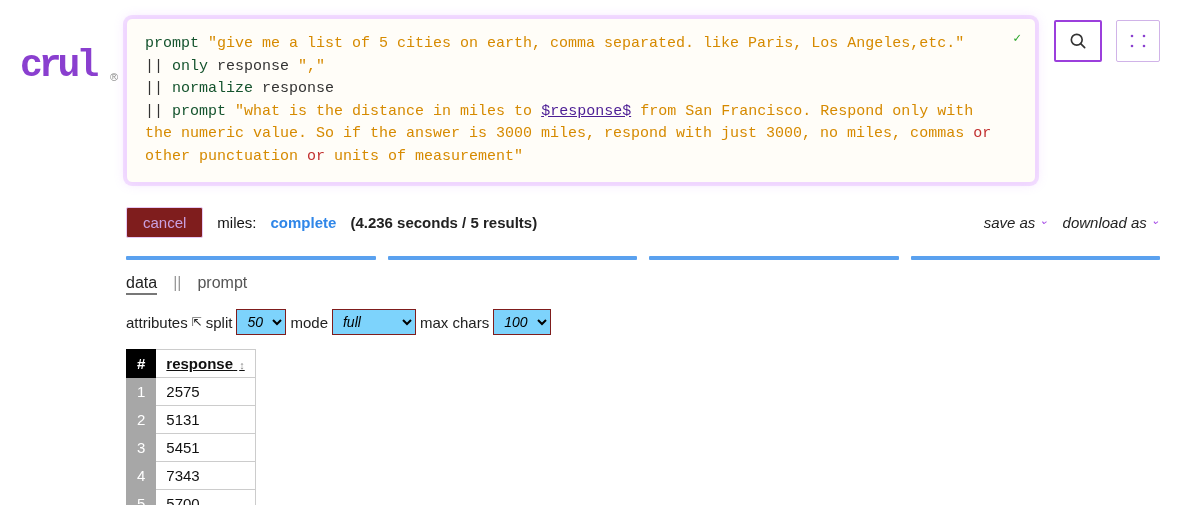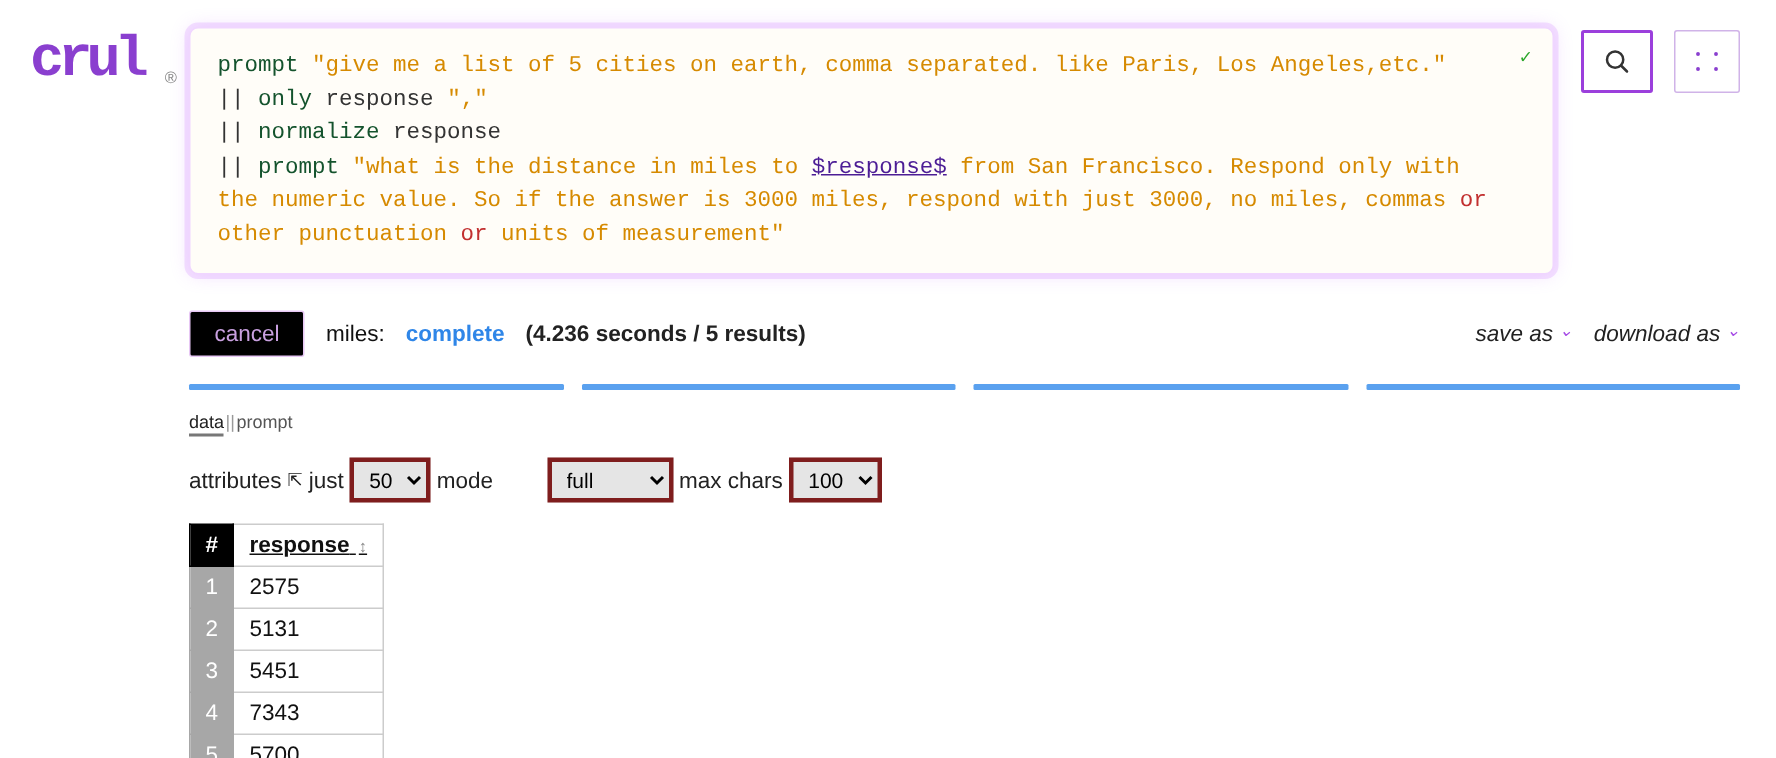--- a/index.html
+++ b/index.html
@@ -14,20 +14,21 @@
     .top-row {
       display: flex;
       align-items: flex-start;
       gap: 18px;
     }
     .logo {
       width: 88px;
       flex-shrink: 0;
       padding-top: 4px;
       position: relative;
+      margin-top: 25px;
     }
     .logo-text {
       font-family: "Courier New", monospace;
       font-weight: 900;
       font-size: 38px;
       letter-spacing: -4px;
       color: #8a3fcf;
       line-height: 1;
     }
     .logo-reg {
@@ -98,21 +99,21 @@
       margin-top: 24px;
     }
     .status-bar {
       display: flex;
       align-items: center;
       gap: 14px;
     }
     .cancel-btn {
       border: 1px solid #e8c8f5;
       color: #c9a0e0;
-      background: #000000;
+      background: #7f1d1d;
       padding: 6px 16px;
       font-size: 15px;
       border-radius: 2px;
       cursor: pointer;
     }
     .status-complete { color: #2f86e8; font-weight: 600; }
     .status-timing { font-weight: 700; color: #222; }
     .spacer { flex: 1; }
     .link-drop {
       color: #222;
@@ -131,22 +132,22 @@
     }
     .progress-blocks div {
       flex: 1;
       height: 4px;
       background: #5aa1ef;
       border-radius: 1px;
     }
     .tabs {
       margin-top: 14px;
       display: flex;
-      gap: 1px;
-      font-size: 12px;
+      gap: 16px;
+      font-size: 16px;
       align-items: baseline;
     }
     .tab-active {
       border-bottom: 2px solid #777;
       padding-bottom: 1px;
       color: #222;
       cursor: pointer;
     }
     .tab-sep { color: #999; }
     .tab-inactive { color: #555; cursor: pointer; }
@@ -161,24 +162,25 @@
     .attr-collapse {
       display: inline-flex;
       align-items: center;
       gap: 4px;
       cursor: pointer;
     }
     .attr-collapse .arrow {
       font-size: 12px;
     }
     select {
-      border: 3px solid #7f1d1d;
+      border: 1px solid #7f1d1d;
       padding: 3px 6px;
       font-size: 14px;
-      background: #e5e5e5;
+      background: #7dd3fc;
+      font-style: italic;
     }
     .data-table {
       margin-top: 14px;
       border-collapse: collapse;
       font-size: 15px;
     }
     .data-table th, .data-table td {
       border: 1px solid #ccc;
       padding: 5px 10px;
       text-align: left;
@@ -288,26 +290,26 @@
     <span class="tab-active">data</span>
     <span class="tab-sep">||</span>
     <span class="tab-inactive">prompt</span>
   </div>
 
   <div class="controls">
     <span class="attr-collapse">
       <span>attributes</span>
       <span class="arrow">⇱</span>
     </span>
-    <span>just</span>
+    <span>split</span>
     <select>
       <option>50</option>
     </select>
     <span>mode</span>
-    <select style="min-width:84px;margin-left:32px;">
+    <select style="min-width:84px;">
       <option>full</option>
     </select>
     <span>max chars</span>
     <select>
       <option>100</option>
     </select>
   </div>
 
   <table class="data-table">
     <thead>

